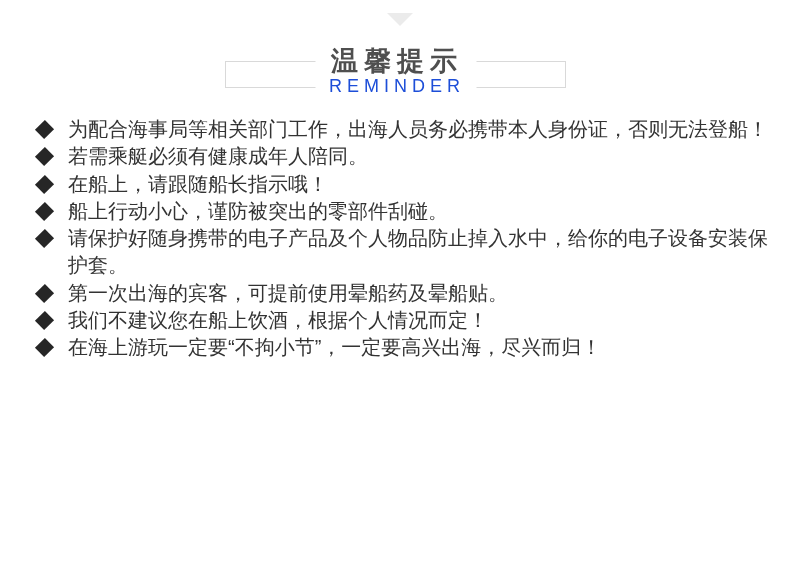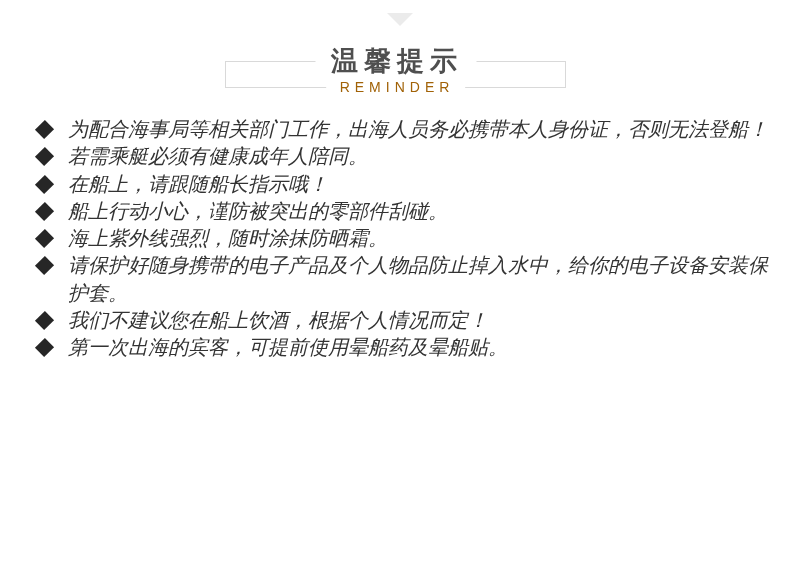--- a/index.html
+++ b/index.html
@@ -51,22 +51,22 @@
     white-space: nowrap;
     line-height: 1.15;
   }
   .page-subtitle {
     position: absolute;
     left: 50%;
     bottom: 0;
     transform: translate(-50%, 50%);
     background: #ffffff;
     padding: 0 11px 0 14px;
-    font-size: 14px;
-    color: #a16207;
+    font-size: 18px;
+    color: #1d4ed8;
     letter-spacing: 5px;
     white-space: nowrap;
     line-height: 1.1;
   }
   
   .reminder-list {
     position: absolute;
     left: 0;
     top: 116px;
     width: 773px;
@@ -85,21 +85,20 @@
     flex: 0 0 auto;
     width: 13px;
     height: 13px;
     margin: 7px 17px 0 0;
     background: #262626;
     transform: rotate(45deg) scaleY(1.08);
   }
   .item-text {
     flex: 1 1 auto;
     min-width: 0;
-    font-style: italic;
   }
 </style>
 </head>
 <body>
 
 <div class="page">
 
   <div class="top-triangle"></div>
 
   <div class="header-frame">
@@ -123,38 +122,38 @@
         <span class="diamond"></span>
         <span class="item-text">在船上，请跟随船长指示哦！</span>
       </li>
 
 
       <li class="reminder-item">
         <span class="diamond"></span>
         <span class="item-text">船上行动小心，谨防被突出的零部件刮碰。</span>
       </li>
 
-      <li class="reminder-item">
-        <span class="diamond"></span>
-        <span class="item-text">海上紫外线强烈，随时涂抹防晒霜。</span>
-      </li>
 
 
       <li class="reminder-item">
         <span class="diamond"></span>
         <span class="item-text">请保护好随身携带的电子产品及个人物品防止掉入水中，给你的电子设备安装保护套。</span>
       </li>
 
       <li class="reminder-item">
         <span class="diamond"></span>
-        <span class="item-text">我们不建议您在船上饮酒，根据个人情况而定！</span>
+        <span class="item-text">第一次出海的宾客，可提前使用晕船药及晕船贴。</span>
       </li>
 
       <li class="reminder-item">
         <span class="diamond"></span>
-        <span class="item-text">第一次出海的宾客，可提前使用晕船药及晕船贴。</span>
+        <span class="item-text">我们不建议您在船上饮酒，根据个人情况而定！</span>
       </li>
 
 
 
+      <li class="reminder-item">
+        <span class="diamond"></span>
+        <span class="item-text">在海上游玩一定要“不拘小节”，一定要高兴出海，尽兴而归！</span>
+      </li>
     </ul>
 
 </div>
 
 </body></html>

